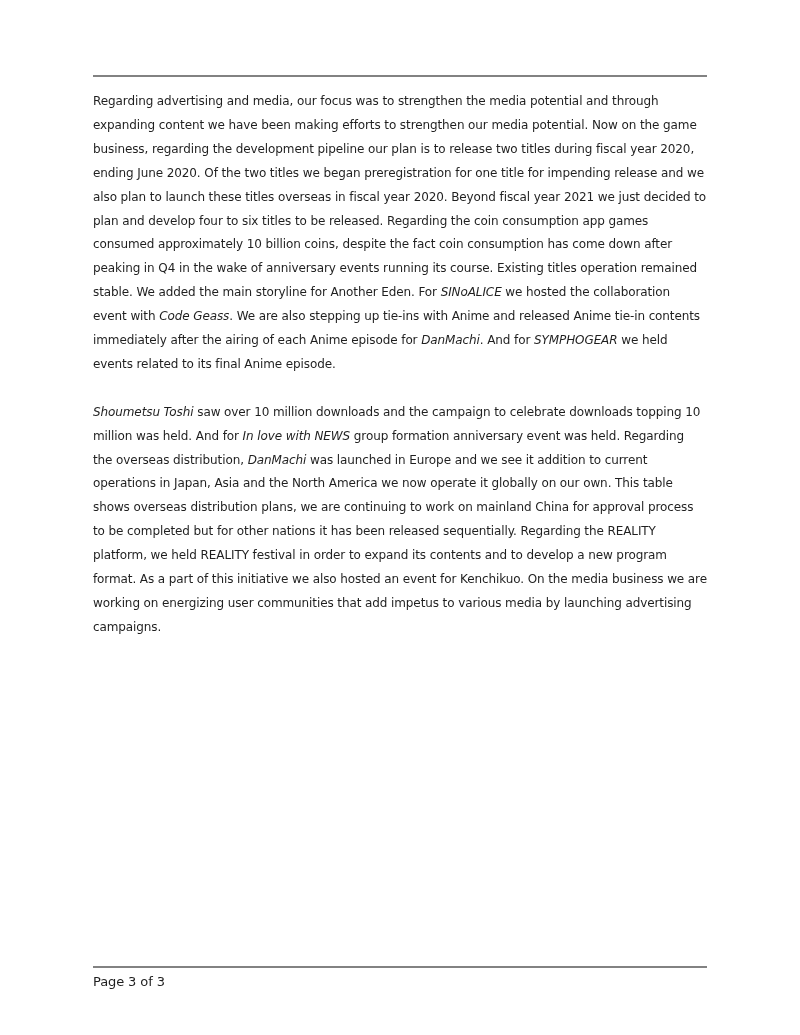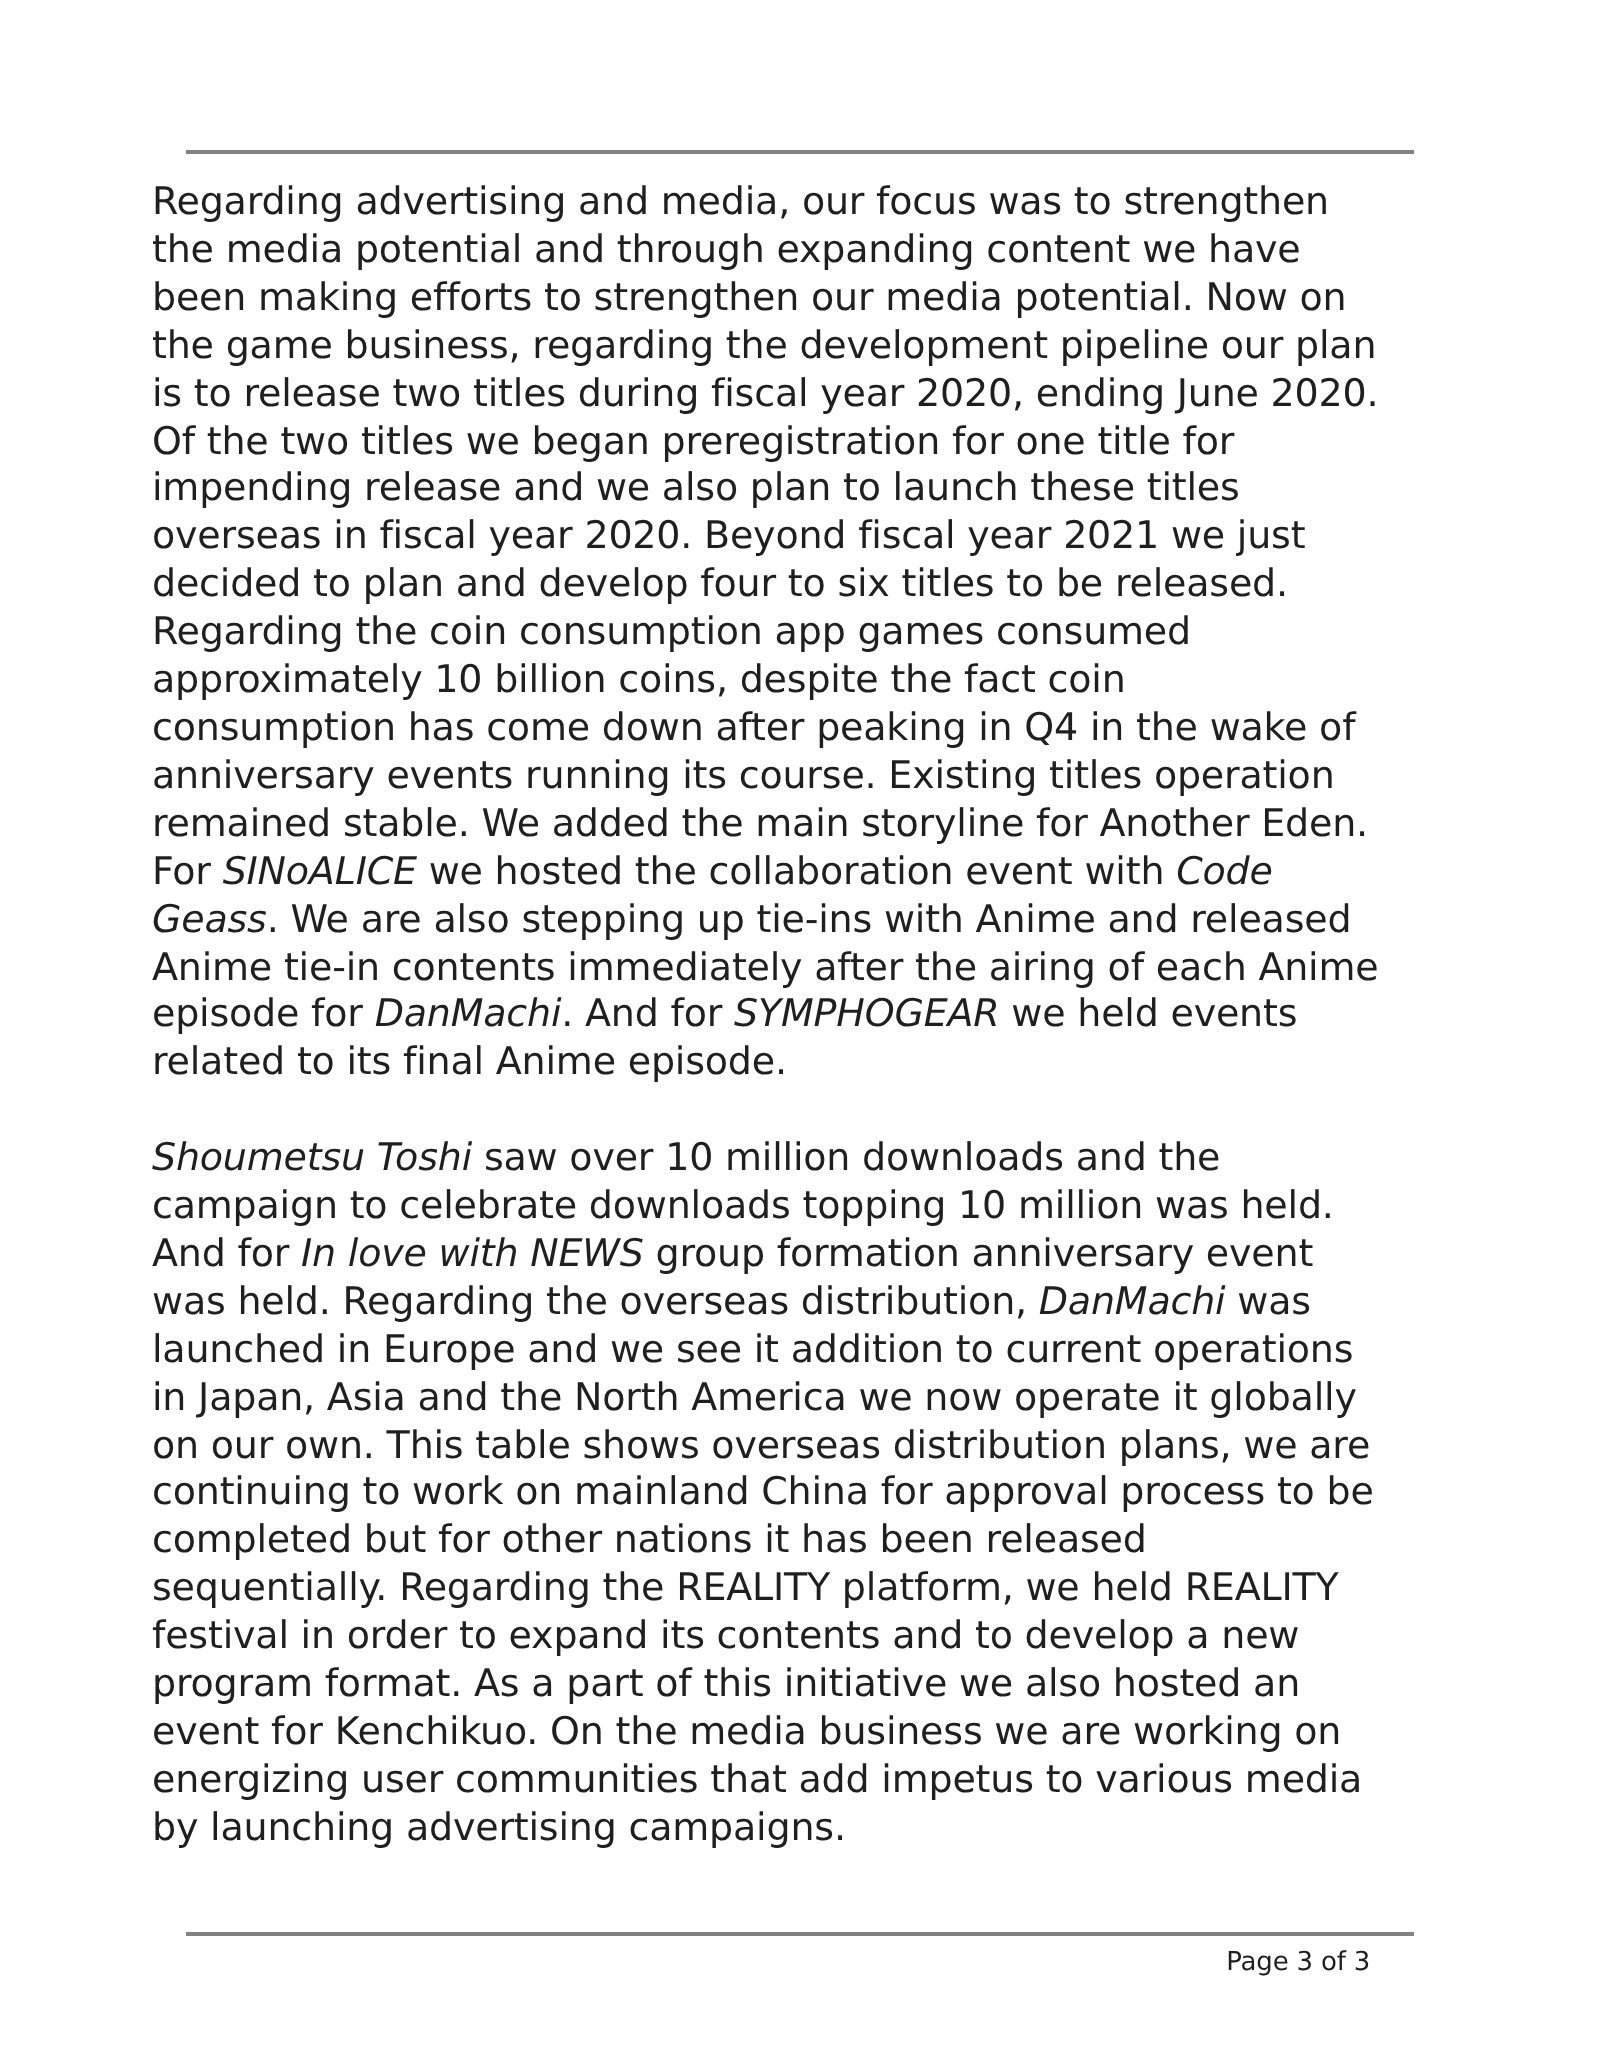--- a/index.html
+++ b/index.html
@@ -20,38 +20,37 @@
     position: absolute;
     left: 93px;
     width: 614px;
     height: 2px;
     background: var(--rule-color, #828282);
   }
   .rule-top { top: 75px; }
   .rule-bottom { top: 966px; }
   .content {
     position: absolute;
-    left: 76px;
+    left: 93px;
     top: 90px;
     width: 614px;
     color: var(--text-color, #1f1f1f);
-    font-size: 19px;
+    font-size: 12px;
     line-height: 23.9px;
     letter-spacing: -0.1px;
     text-align: left;
   }
   .content p { margin: 0 0 23.9px 0; }
   .content p:last-child { margin-bottom: 0; }
   .content i { font-style: italic; }
   .footer {
     position: absolute;
     left: 93px;
     top: 970px;
     width: 592px;
-    text-align: right;
     color: var(--text-color, #1f1f1f);
     font-size: 13px;
     line-height: 23.9px;
     letter-spacing: -0.1px;
   }
 </style>
 </head>
 <body>
 
 <div class="page">

